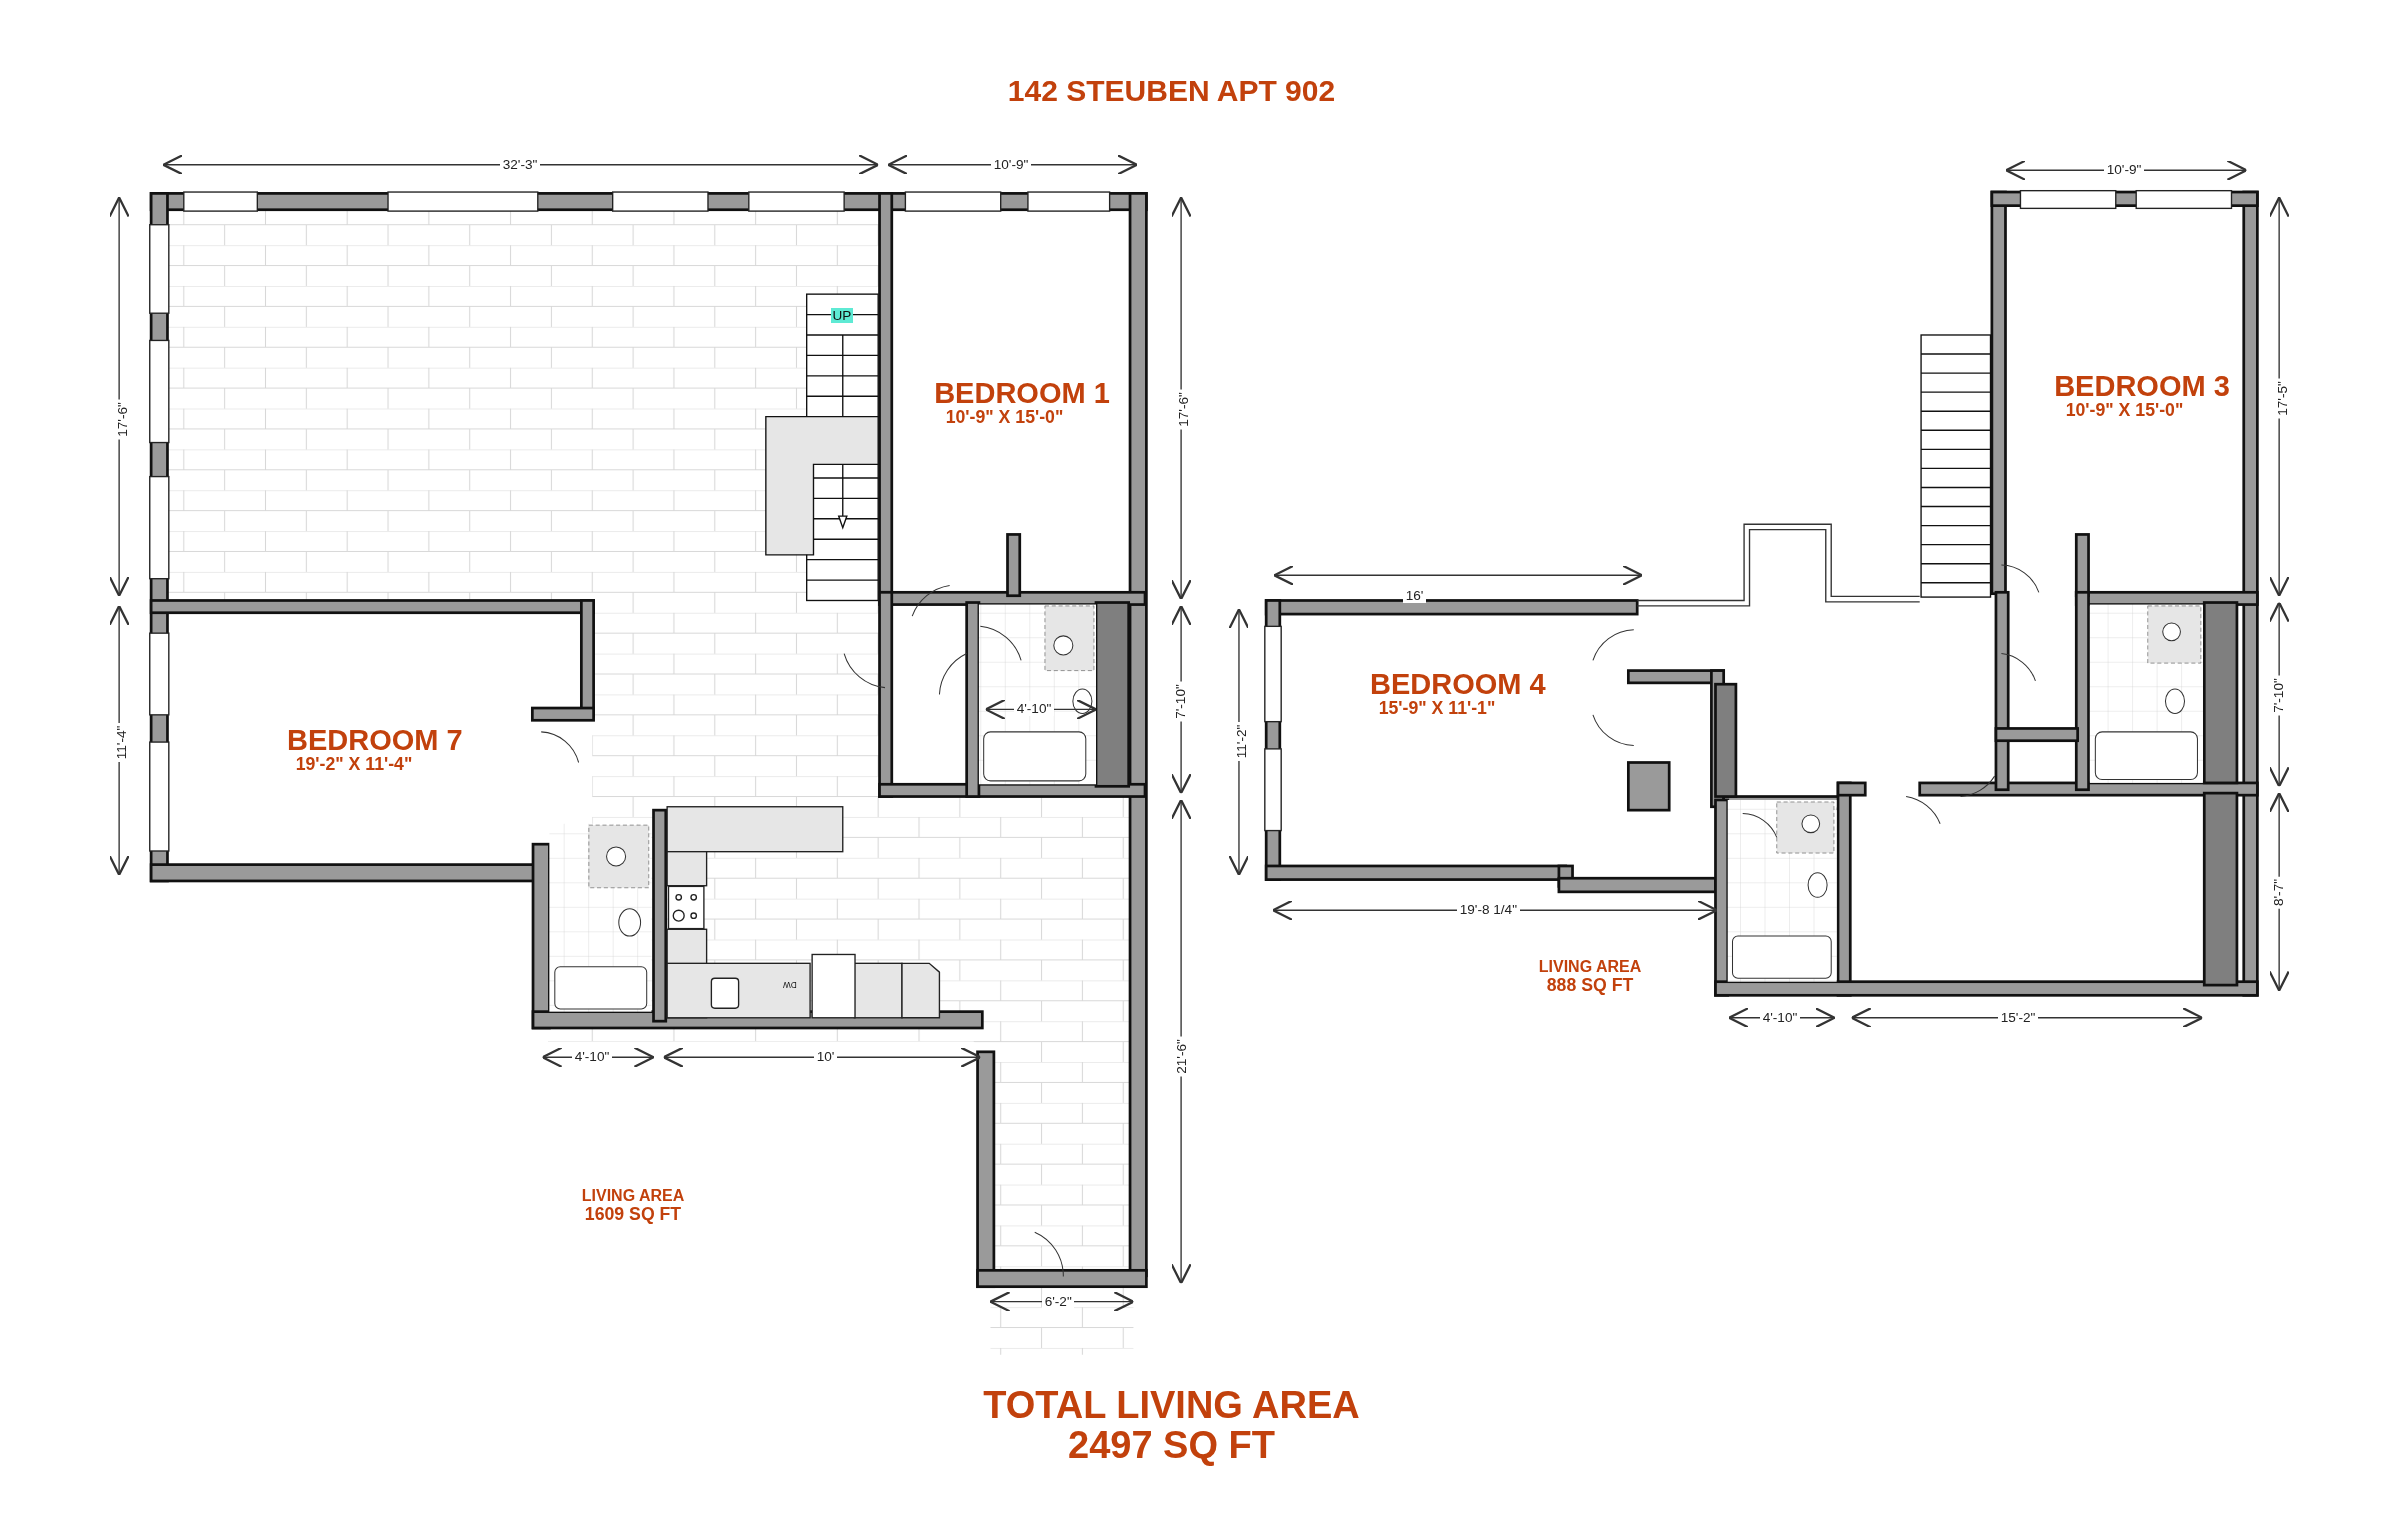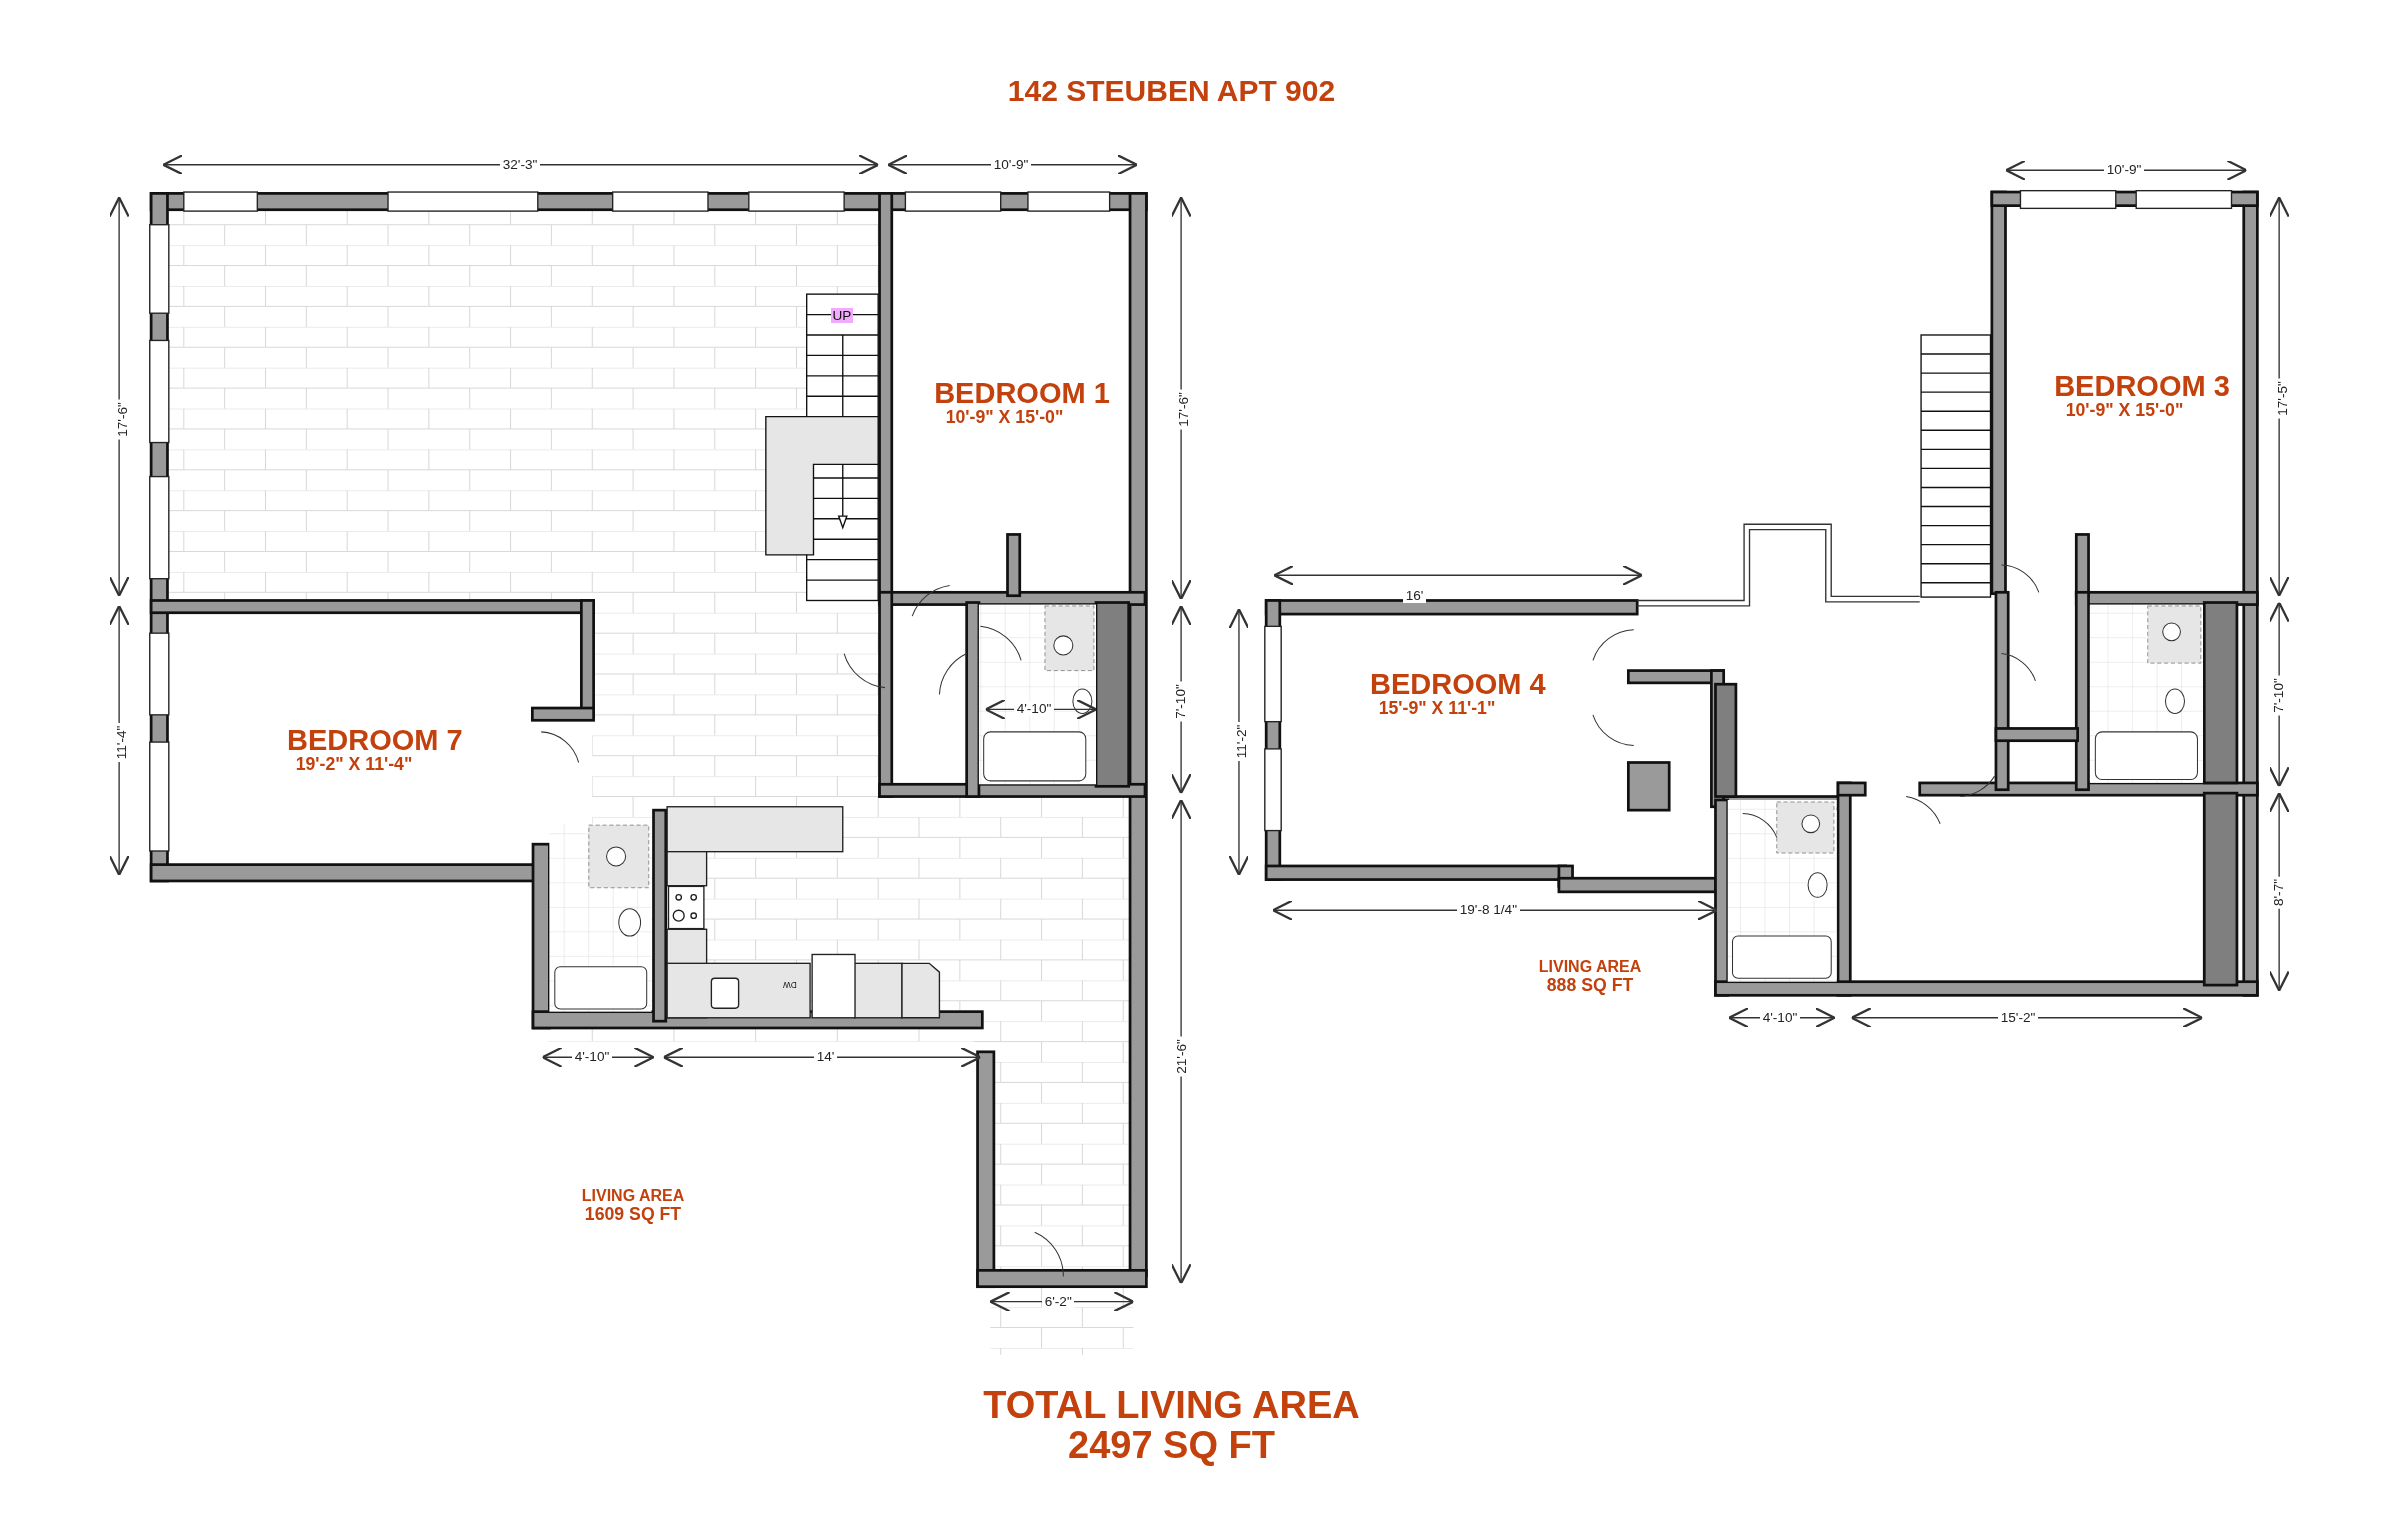--- a/index.html
+++ b/index.html
@@ -7,21 +7,21 @@
   svg.plan { position:absolute; left:0; top:0; }
   .lbl { position:absolute; text-align:center; color:#c2410c; font-weight:bold; font-family:"Liberation Sans", sans-serif; line-height:1.05; white-space:nowrap; }
   .title { font-size:30px; }
   .room-name { font-size:29px;padding-left:35px; }
   .room-dim { font-size:17.7px; }
   .area-name { font-size:16px; }
   .area-val { font-size:17.7px; }
   .total { font-size:38px; }
   .dim { position:absolute; font-family:"Liberation Sans", sans-serif; font-size:13.6px; color:#222; background:#fff; padding:0 2.7px; white-space:nowrap; }
   .dim.v { transform:rotate(-90deg); transform-origin:center; }
-  .up { position:absolute; font-family:"Liberation Sans", sans-serif; font-size:13.6px; color:#111; background:#f0abfc; padding:0 1.4px; }
+  .up { position:absolute; font-family:"Liberation Sans", sans-serif; font-size:13.6px; color:#111; background:#5eead4; padding:0 1.4px; }
   .dw { position:absolute; font-family:"Liberation Sans", sans-serif; font-size:8.2px; color:#111; transform:rotate(180deg); }
 </style>
 </head>
 <body>
 
 <svg class="plan" width="2401" height="1525" viewBox="0 0 3527 2240" xmlns="http://www.w3.org/2000/svg">
   <defs>
     <pattern id="tile" width="120" height="60" patternUnits="userSpaceOnUse">
       <rect width="120" height="60" fill="#fff"></rect>
       <path d="M0 0 H120 M0 30 H120 M30 0 V30 M90 30 V60" stroke="#d8d8d8" stroke-width="1.5" fill="none"></path>
@@ -273,21 +273,21 @@
 
 <span class="dim" style="left:500px; top:157px;">32'-3"</span>
 <span class="dim" style="left:991px; top:157px;">10'-9"</span>
 <span class="dim v" style="left:102px; top:412px;">17'-6"</span>
 <span class="dim v" style="left:102px; top:735px;">11'-4"</span>
 <span class="dim v" style="left:1163px; top:402px;">17'-6"</span>
 <span class="dim v" style="left:1160px; top:694px;">7'-10"</span>
 <span class="dim v" style="left:1161px; top:1049px;">21'-6"</span>
 <span class="dim" style="left:1014px; top:701px;">4'-10"</span>
 <span class="dim" style="left:572px; top:1049px;">4'-10"</span>
-<span class="dim" style="left:814px; top:1049px;">14'</span>
+<span class="dim" style="left:814px; top:1049px;">10'</span>
 <span class="dim" style="left:1042px; top:1294px;">6'-2"</span>
 
 <span class="dim" style="left:2104px; top:162px;">10'-9"</span>
 <span class="dim" style="left:1403px; top:588px;">16'</span>
 <span class="dim v" style="left:1222px; top:734px;">11'-2"</span>
 <span class="dim" style="left:1457px; top:902px;">19'-8 1/4"</span>
 <span class="dim v" style="left:2262px; top:391px;">17'-5"</span>
 <span class="dim v" style="left:2258px; top:688px;">7'-10"</span>
 <span class="dim v" style="left:2262px; top:885px;">8'-7"</span>
 <span class="dim" style="left:1760px; top:1010px;">4'-10"</span>

